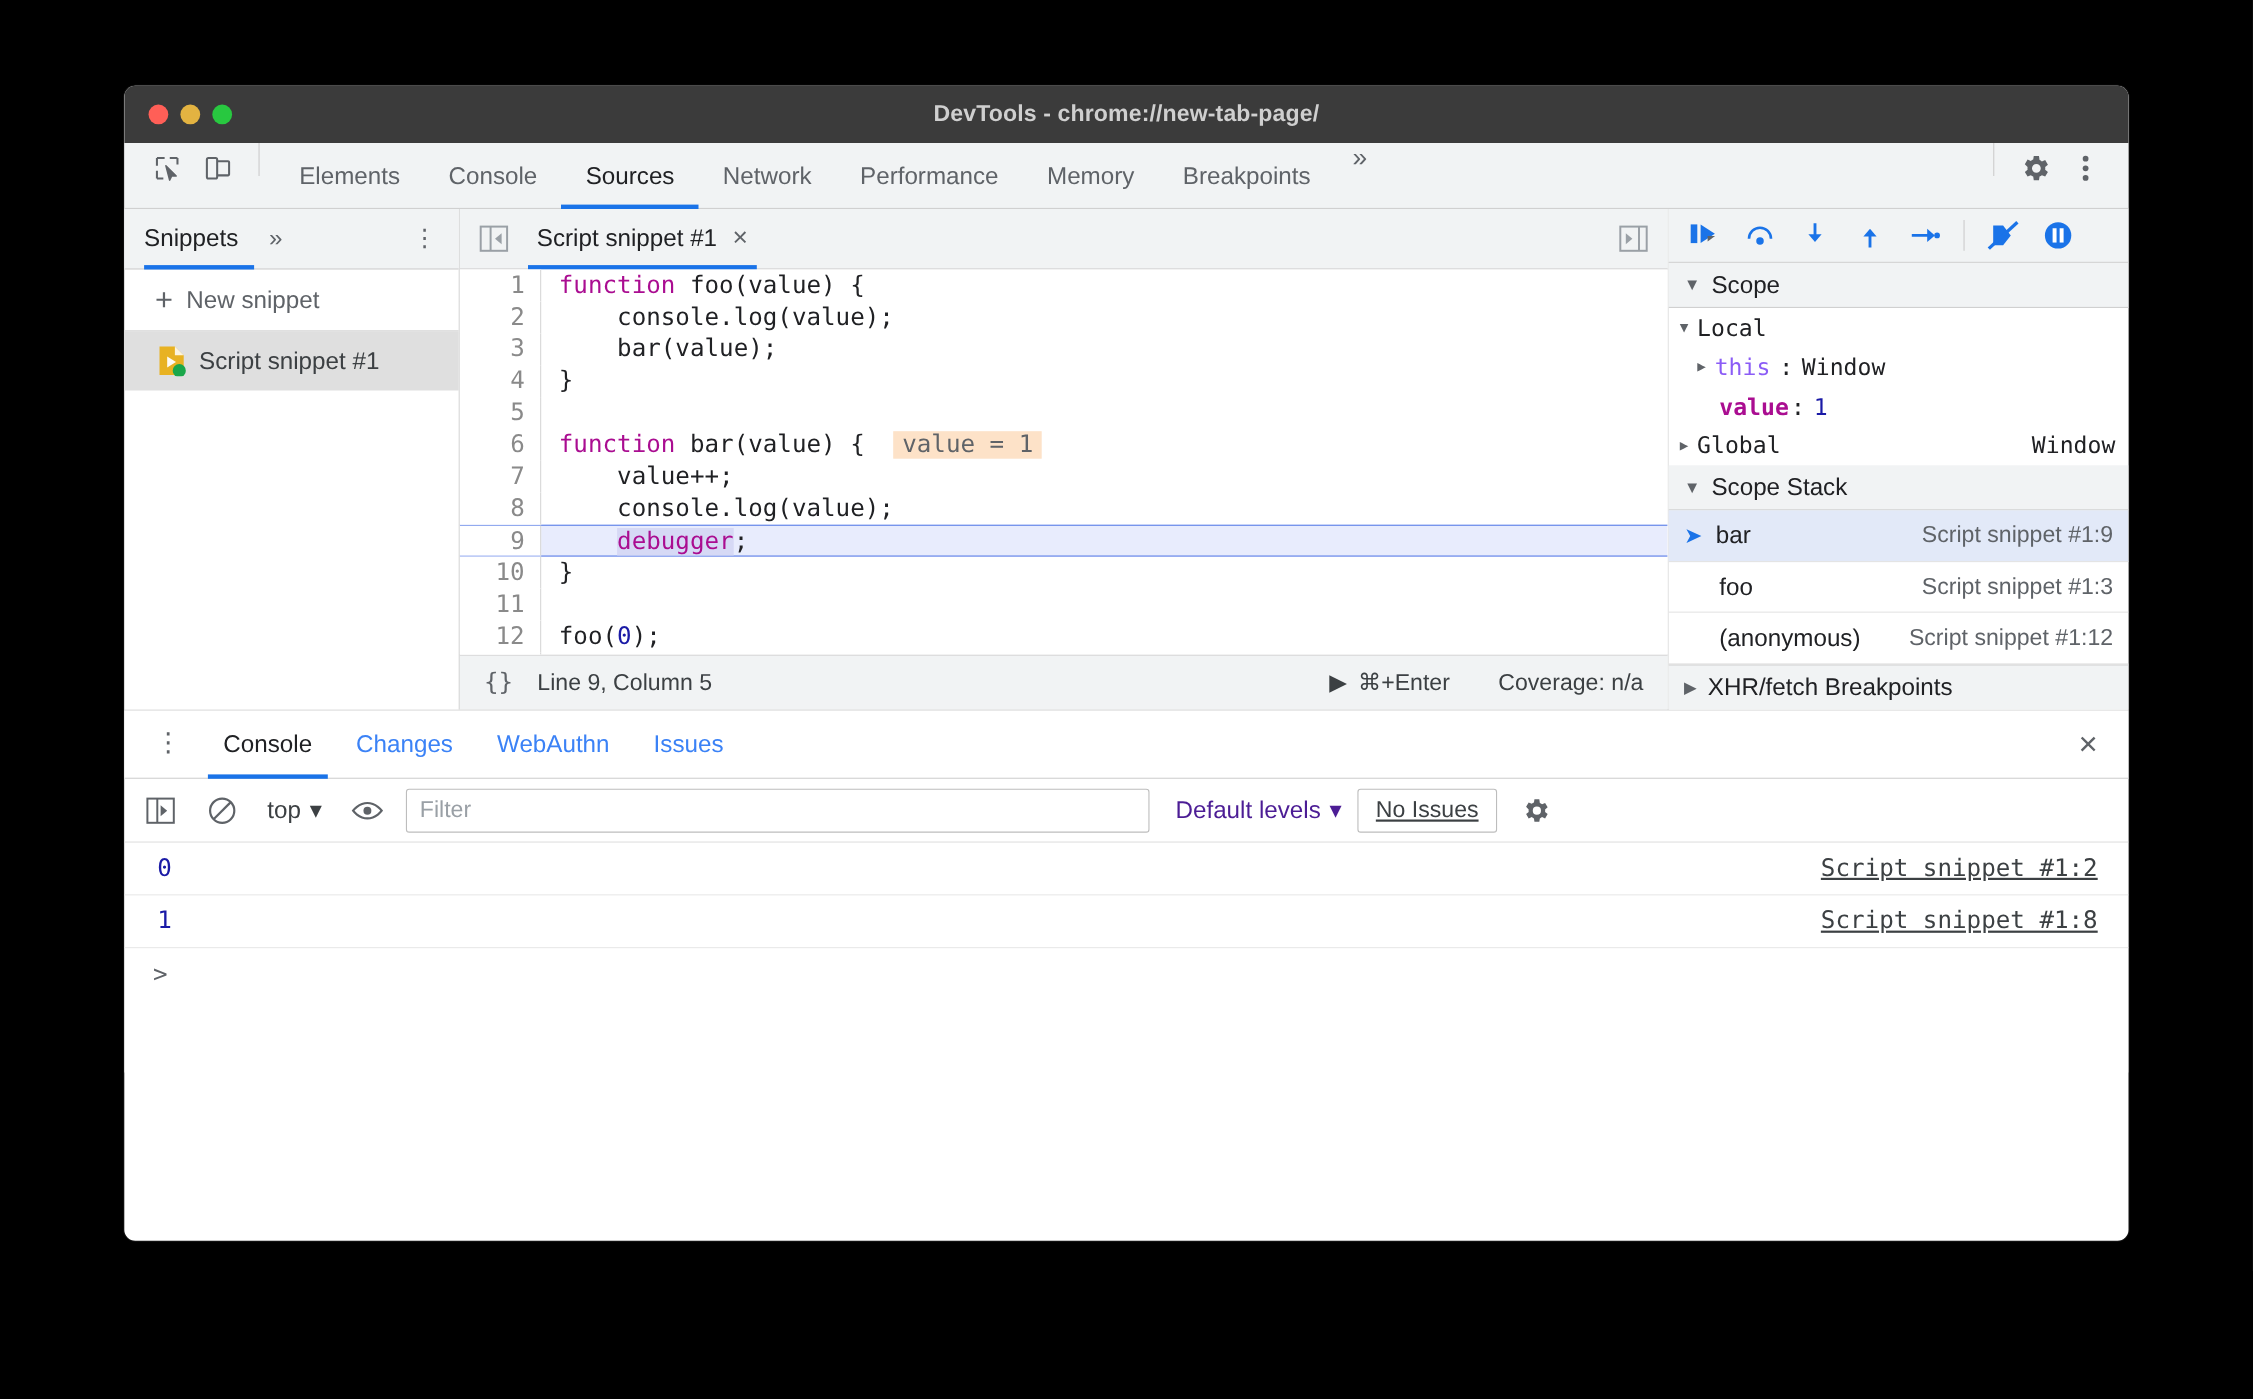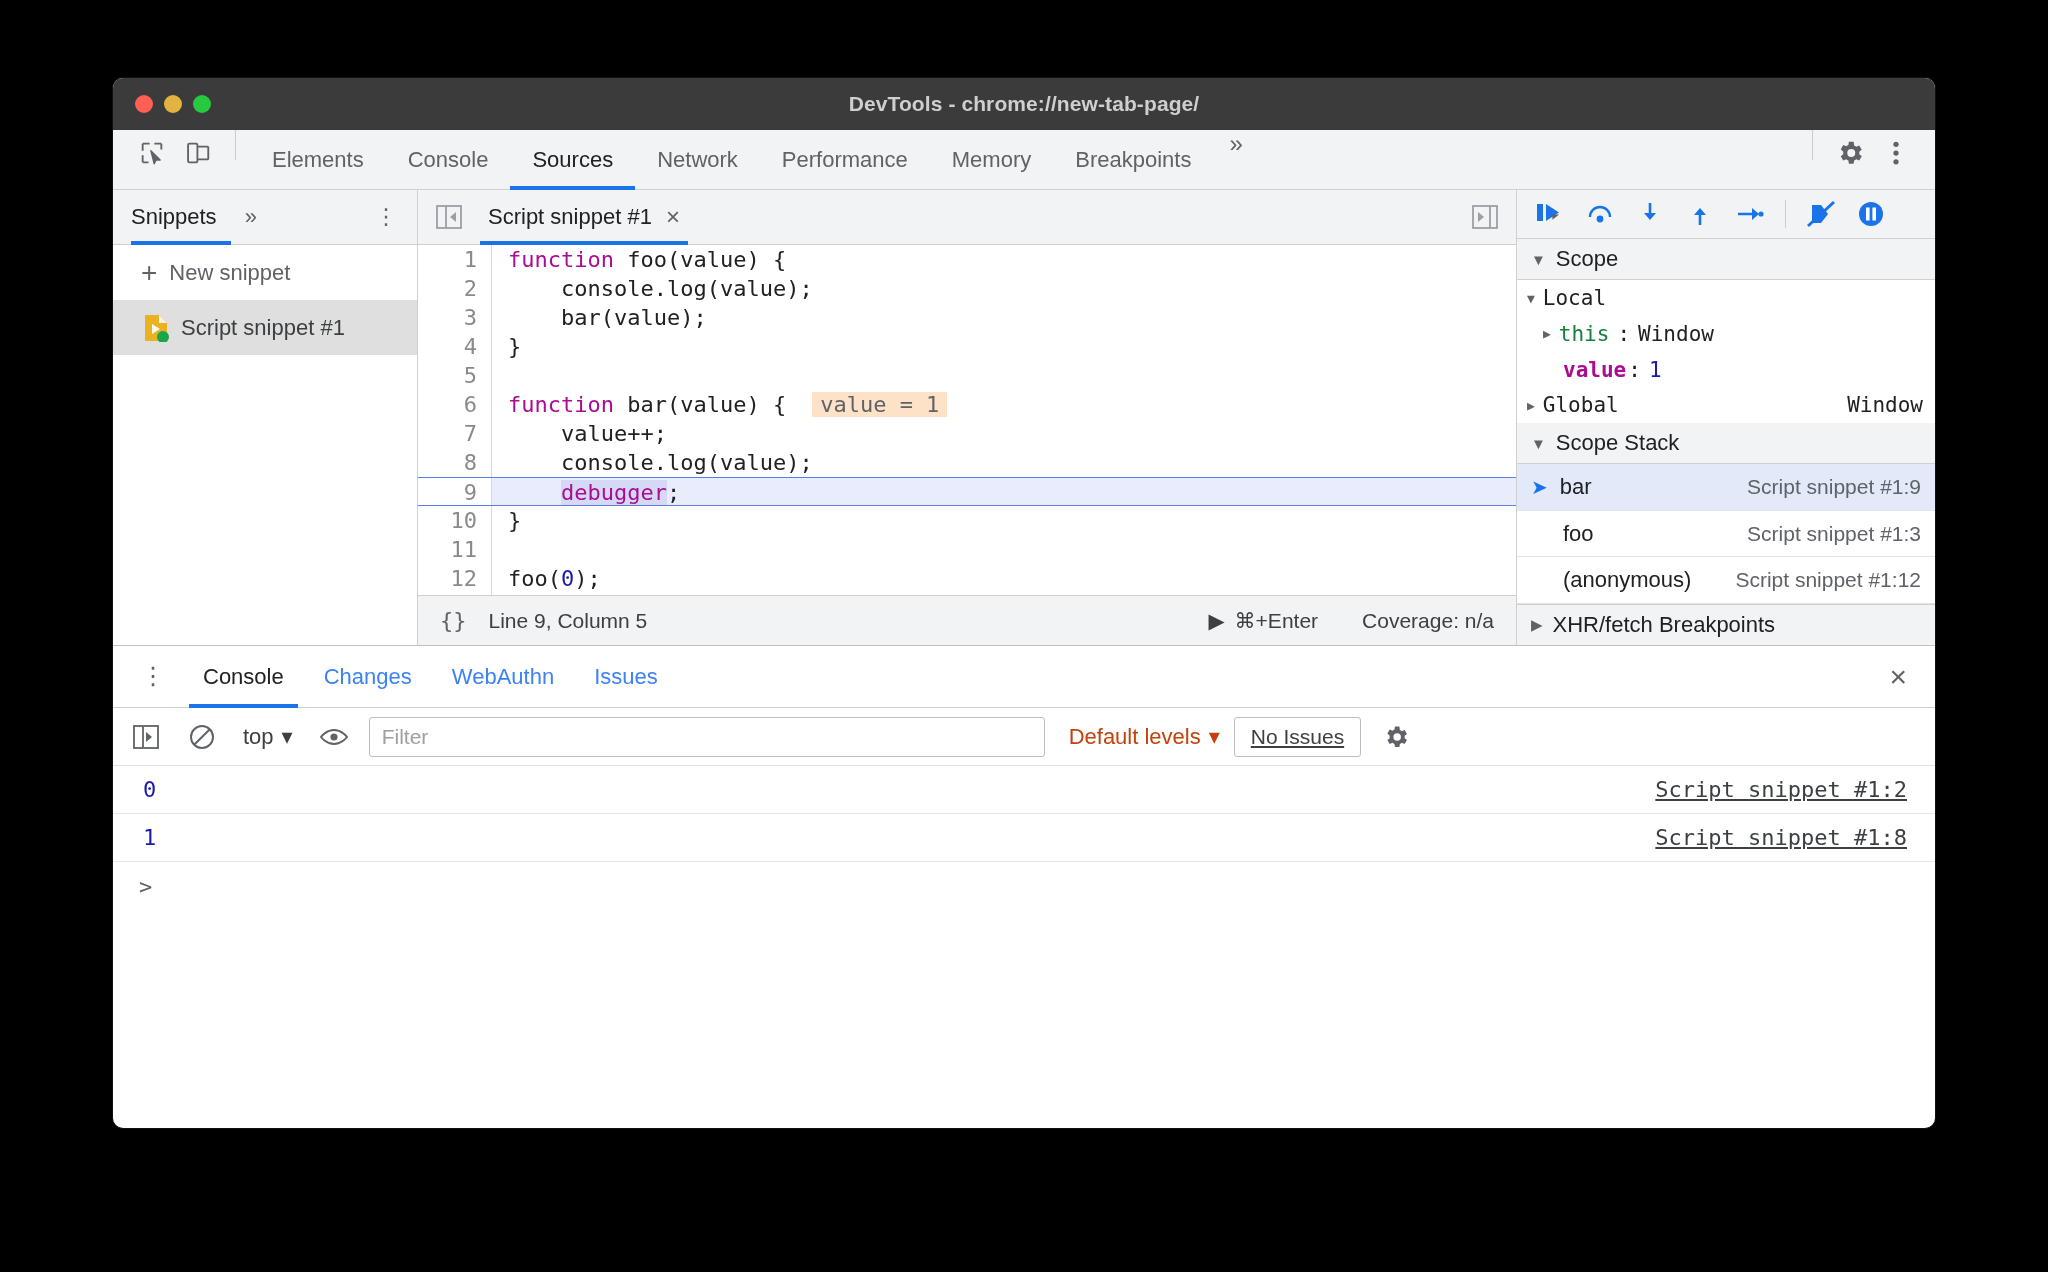--- a/index.html
+++ b/index.html
@@ -123,21 +123,21 @@
     height: 46px; background: #f1f3f4; border-bottom: 1px solid #d0d0d0;
     display: flex; align-items: center; gap: 10px; padding-left: 14px;
     font-size: 22px; color: #202124;
   }
   .tri { font-size: 15px; color: #5f6368; }
   .scoperow {
     font-family: "DejaVu Sans Mono", monospace; font-size: 21px; color: #202124;
     height: 40px; display: flex; align-items: center; padding-left: 10px; gap: 8px;
   }
   .scoperow .tri { font-size: 13px; }
-  .muted { color: #15803d; }
+  .muted { color: #8b5cf6; }
   .prop { color: #aa0d91; font-weight: bold; }
   .numval { color: #1a1aa6; }
   .rightval { margin-left: auto; padding-right: 12px; color: #202124; }
   .csrow {
     height: 52px; display: flex; align-items: center; padding-left: 14px;
     font-size: 22px; color: #202124; border-bottom: 1px solid #e4e4e4; position: relative;
   }
   .csrow.active { background: #e2e9f8; }
   .csloc { margin-left: auto; padding-right: 14px; color: #5f6368; font-size: 21px; white-space: nowrap; }
   .arrowmark { color: #1a73e8; font-size: 20px; margin-right: 10px; }
@@ -178,21 +178,21 @@
     height: 58px; display: flex; align-items: center; gap: 14px; padding: 0 12px;
     border-bottom: 1px solid #e0e0e0;
   }
   .cbtn { width: 42px; height: 42px; display:flex; align-items:center; justify-content:center; color:#5f6368; }
   .ctxsel { display: flex; align-items: center; gap: 8px; font-size: 22px; color: #3c4043; padding: 0 6px; }
   .filterbox {
     flex: 1; height: 40px; border: 1px solid #bdbdbd; border-radius: 3px;
     display: flex; align-items: center; padding: 0 12px; font-size: 21px; color: #9aa0a6;
     background: #fff; max-width: 676px;
   }
-  .levels { display: flex; align-items: flex-start; gap: 8px; font-size: 22px; color: #c2410c; padding-left: 10px; }
+  .levels { display: flex; align-items: flex-start; gap: 8px; font-size: 22px; color: #4c1d95; padding-left: 10px; }
   .issuesbtn {
     border: 1px solid #bdbdbd; border-radius: 3px; height: 40px; display: flex; align-items: center;
     padding: 0 16px; font-size: 21px; color: #3c4043; text-decoration: underline;
   }
   .conmsg {
     height: 48px; display: flex; align-items: center; padding-left: 30px;
     border-bottom: 1px solid #e8e8e8; font-family: "DejaVu Sans Mono", monospace;
     font-size: 22px; color: #1a1aa6;
   }
   .conlink {

